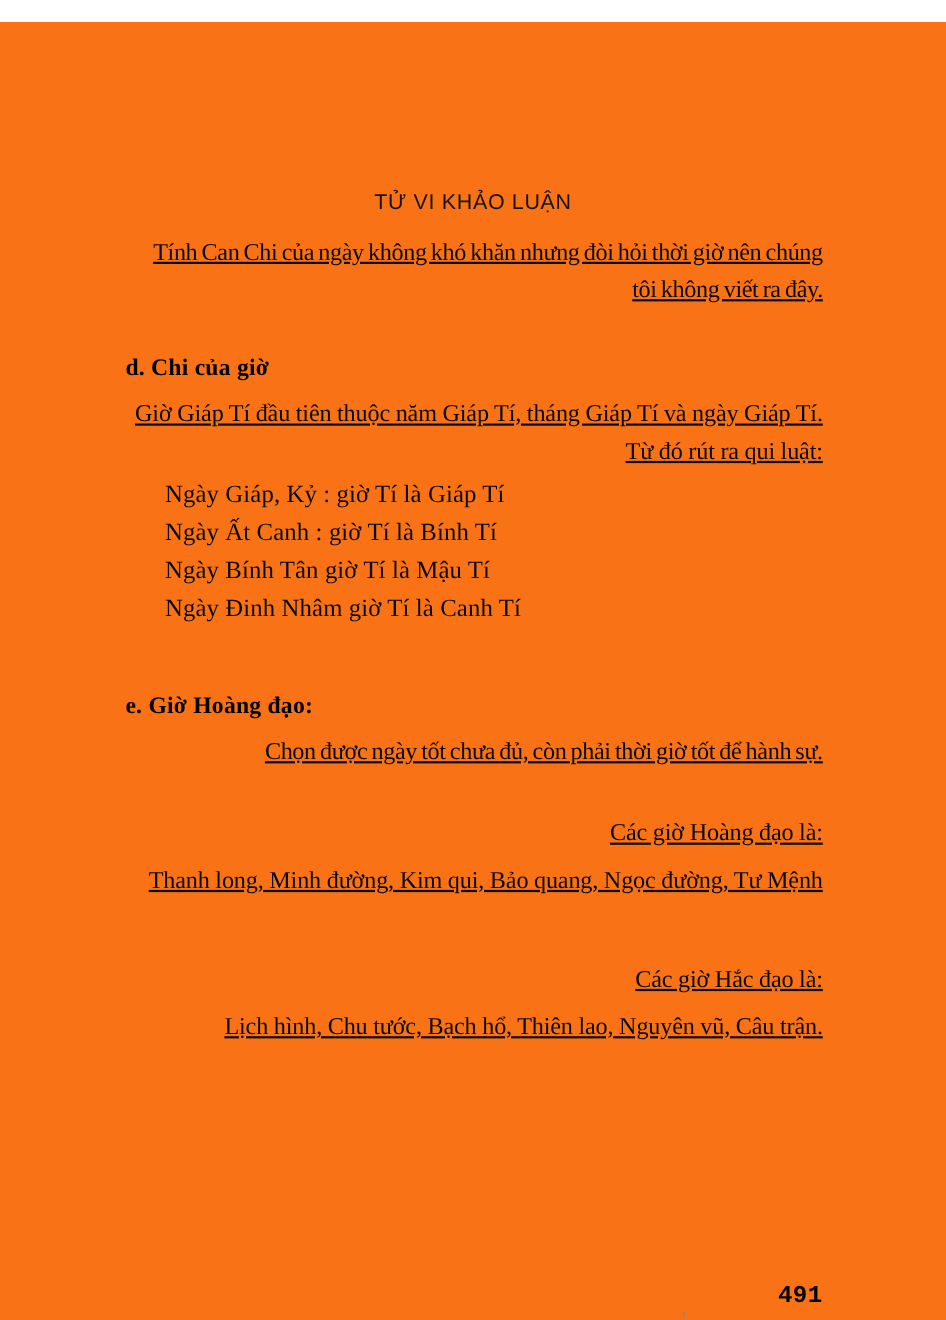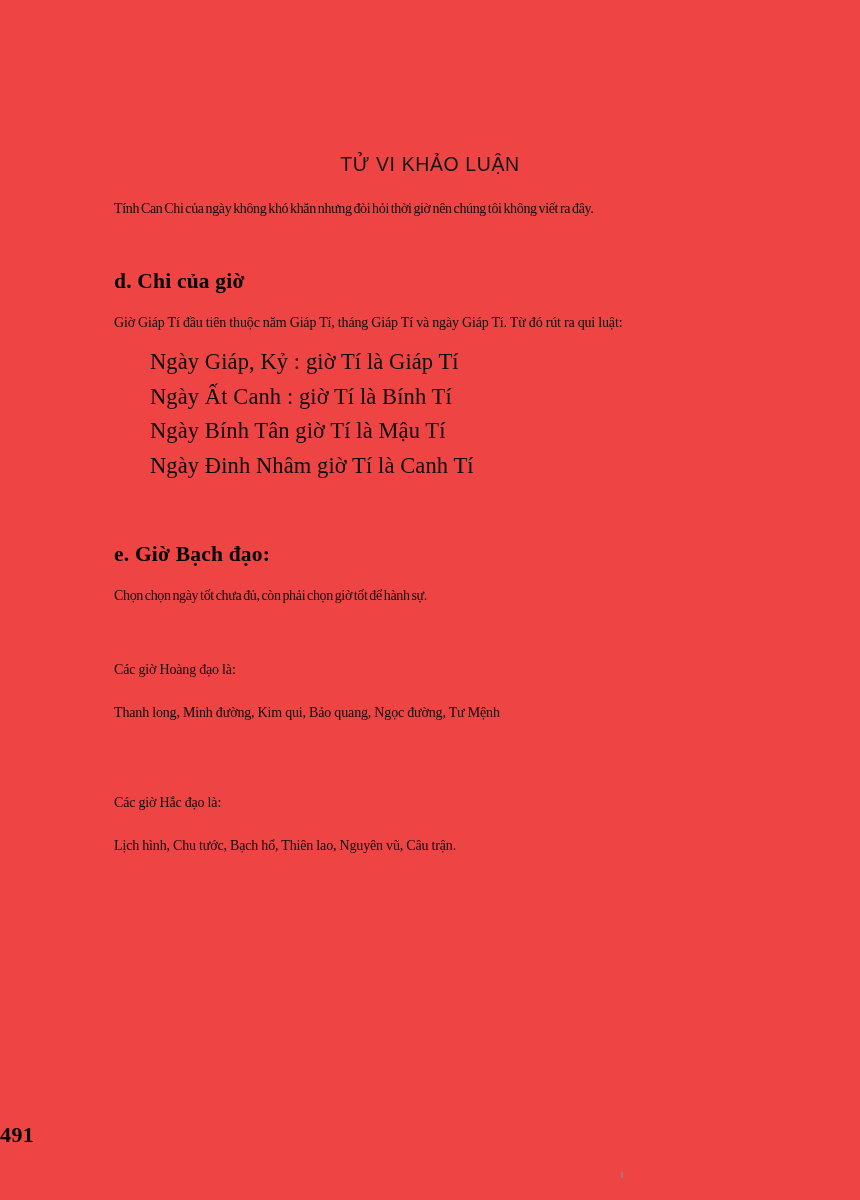--- a/index.html
+++ b/index.html
@@ -14,21 +14,22 @@
     position: relative;
     overflow: hidden;
     font-family: "Liberation Serif", "DejaVu Serif", serif;
     color: #000000;
     -webkit-font-smoothing: none;
   }
 
   .page {
     position: absolute;
     inset: 0;
-    background: #ef4444;
+    background: #f97316;
+    margin-top: 20px;
   }
 
   
   .running-head {
     position: absolute;
     top: 153px;
     left: 0;
     width: 860px;
     text-align: center;
     font-family: "Liberation Sans", "DejaVu Sans", sans-serif;
@@ -42,26 +43,27 @@
   
   .column {
     position: absolute;
     left: 114px;
     top: 192px;
     width: 634px;
   }
 
   .para {
     margin: 0;
-    font-size: 14px;
+    font-size: 22px;
     line-height: 33.5px;
-    text-align: left;
+    text-align: right;
     color: #0a0a0a;
     letter-spacing: -0.15px;
     word-spacing: -0.2px;
+    text-decoration: underline;
   }
 
   .para.tight { word-spacing: -1.3px; letter-spacing: -0.35px; }
 
   .para + .para { margin-top: 4px; }
 
   .gap-sm  { height: 10px; }
   .gap-lg  { height: 40px; }
   .gap-xl  { height: 56px; }
 
@@ -85,23 +87,24 @@
     line-height: 34.5px;
     letter-spacing: 0.1px;
     color: #0a0a0a;
     white-space: nowrap;
   }
 
   
   .folio {
     position: absolute;
     left: 0;
-    top: 1122px;
+    top: 1146px;
     width: 748px;
-    font-family: Liberation Serif, serif;
+    text-align: right;
+    font-family: Liberation Mono, monospace;
     font-size: 22px;
     font-weight: 700;
     letter-spacing: 0.4px;
     color: #000000;
   }
 
   
   .speck {
     position: absolute;
     left: 621px;
@@ -134,25 +137,25 @@
 
     <ul class="rule-list">
       <li>Ngày Giáp, Kỷ : giờ Tí là Giáp Tí</li>
       <li>Ngày Ất Canh : giờ Tí là Bính Tí</li>
       <li>Ngày Bính Tân giờ Tí là Mậu Tí</li>
       <li>Ngày Đinh Nhâm giờ Tí là Canh Tí</li>
     </ul>
 
     <div class="gap-xl"></div>
 
-    <p class="heading">e. Giờ Bạch đạo:</p>
+    <p class="heading">e. Giờ Hoàng đạo:</p>
 
     <div class="gap-sm"></div>
 
-    <p class="para tight">Chọn chọn ngày tốt chưa đủ, còn phải chọn giờ tốt để hành sự.</p>
+    <p class="para tight">Chọn được ngày tốt chưa đủ, còn phải thời giờ tốt để hành sự.</p>
 
 
     <div class="gap-lg"></div>
 
     <p class="para">Các giờ Hoàng đạo là:</p>
 
     <div class="gap-sm"></div>
 
     <p class="para">Thanh long, Minh đường, Kim qui, Bảo quang, Ngọc đường, Tư Mệnh</p>
 

